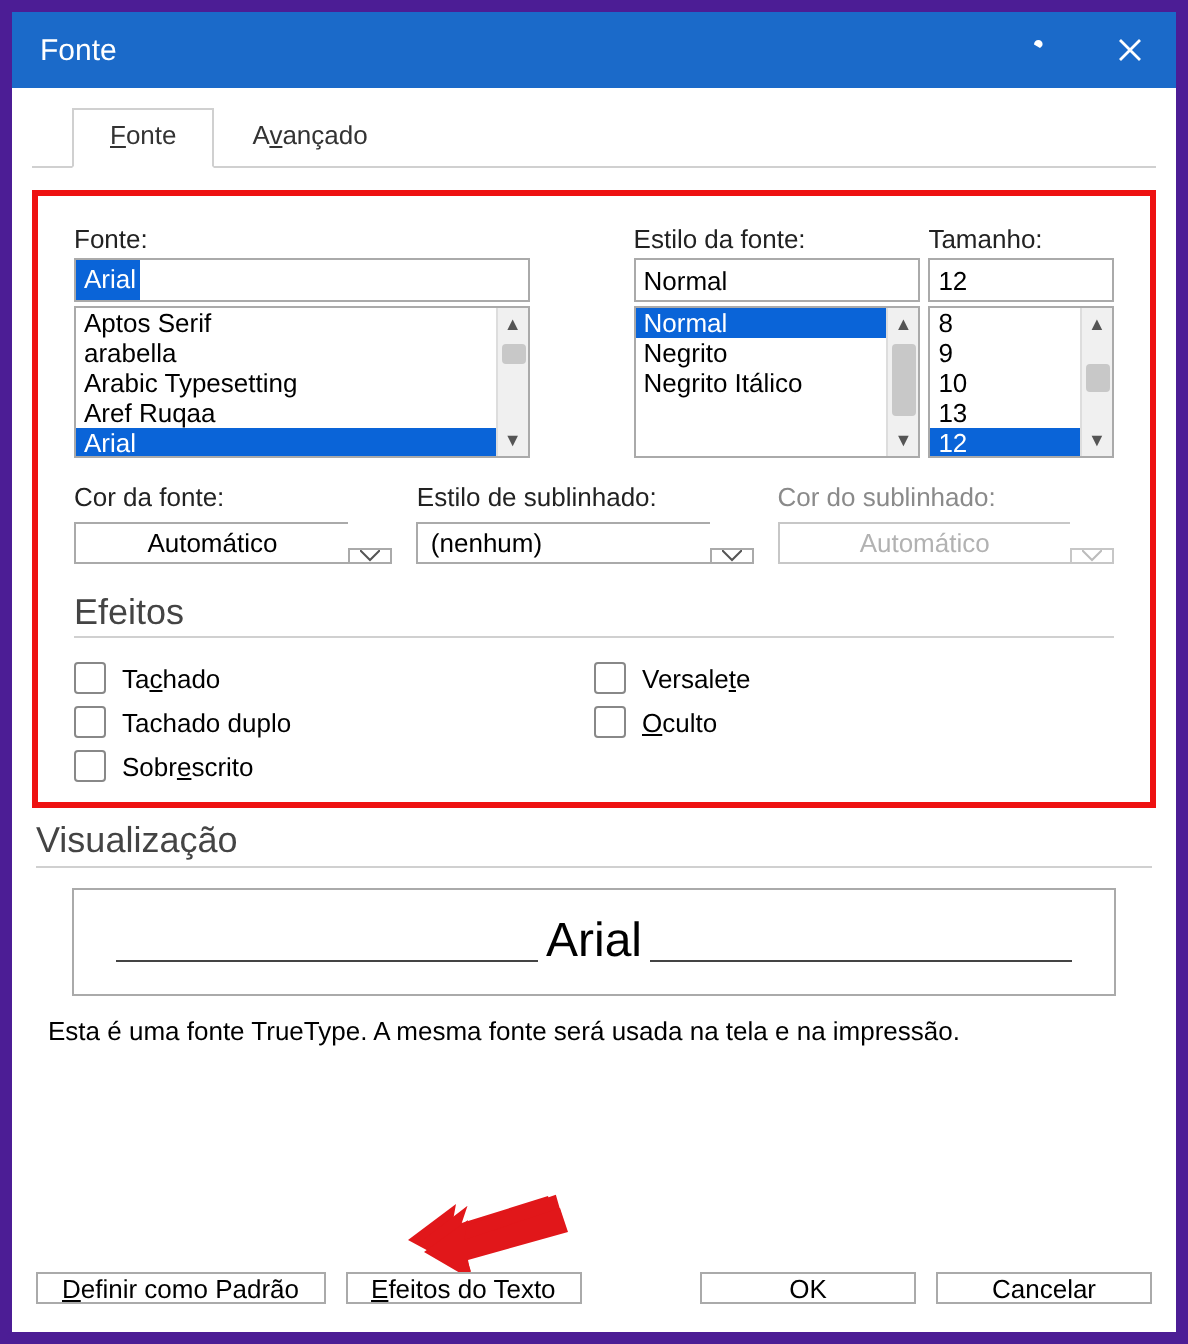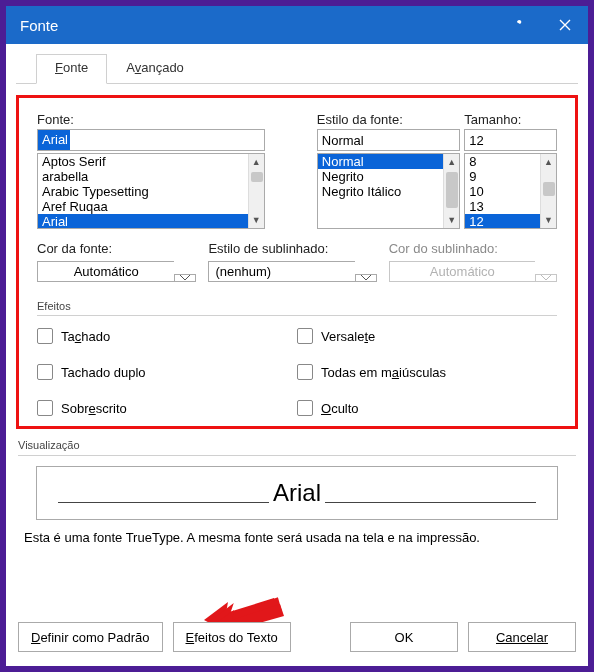--- a/index.html
+++ b/index.html
@@ -21,34 +21,34 @@
   .listbox .item { padding:0 4px; line-height:15px; white-space:nowrap; }
   .listbox .item.selected { background:#0a64d8; color:#fff; }
   .scrollbar { position:absolute; right:0; top:0; bottom:0; width:16px; background:#f0f0f0; border-left:1px solid #ddd; display:flex; flex-direction:column; justify-content:space-between; align-items:center; }
   .sc-btn { width:100%; height:16px; display:flex; align-items:center; justify-content:center; font-size:9px; color:#555; }
   .thumb { position:absolute; left:2px; width:12px;  background:#c8c8c8; border-radius:2px; }
   .row2 { display:flex; gap:12px; margin-top:12px; }
   .dd { display:flex; align-items:flex-end; height:24px; }
   .dd .dd-field { flex:1; border:1px solid #aaa; border-right:none; font-size:13px; padding:2px 6px; background:#fff; }
   .dd .dd-btn { width:22px; border:1px solid #aaa; display:flex; align-items:center; justify-content:center; background:#fff; }
   .effects { margin-top:14px; }
-  .efftitle { font-size:11px; color:#444; }
+  .efftitle { font-size:18px; color:#444; }
   .effhr { border:none; border-top:1px solid #d0d0d0; margin:1px 0 8px 0;}
   .effgrid { display:flex; }
-  .effcol { flex:1; display:flex; flex-direction:column; gap:20px; margin-top:4px; }
+  .effcol { flex:1; display:flex; flex-direction:column; gap:6px; margin-top:4px; }
   .chk { display:flex; align-items:center; gap:8px; font-size:13px; }
   .chkbox { width:16px; height:16px; border:1px solid #888; border-radius:2px; background:#fff; }
   .previewsect { margin: 6px 12px 0 12px; }
   .pvhr { border:none; border-top:1px solid #d0d0d0; margin:2px 0 10px 0; }
   .pvbox { border:1px solid #aaa; height:54px; display:flex; align-items:center; justify-content:center; margin:0 18px; }
   .pvnote { font-size:13px; margin:10px 6px 0 6px; }
   .btnbar { position:absolute; bottom:14px; left:12px; right:12px; display:flex; gap:10px; }
-  .btn { height:30px; border:1px solid #aaa; background:#fff; font-size:13px; display:flex; align-items:center; justify-content:center; padding:0 12px; }
+  .btn { height:16px; border:1px solid #aaa; background:#fff; font-size:13px; display:flex; align-items:center; justify-content:center; padding:0 12px; }
   .btn.ok { width:108px;text-align:center; }
-  .btn.cancel { width:108px;text-decoration:underline; }
+  .btn.cancel { width:108px; }
   .btn.left { }
   .barspacer { flex:1; }
   .under { text-decoration: underline; }
   .arrow { position:absolute; left:202px; bottom:36px; width:74px; height:40px; }
   .arrow svg { overflow:visible; }
   .disabled { color:#8a8a8a; }
 </style>
 </head>
 <body>
 
@@ -182,24 +182,20 @@
               <span>Sobr<span class="under">e</span>scrito</span>
             </label>
         </div>
         <div class="effcol">
           <label class="chk">
               <span class="chkbox"></span>
               <span>Versale<span class="under">t</span>e</span>
             </label>
           <label class="chk">
               <span class="chkbox"></span>
-              <span>Todas em m<span class="under">a</span>iúsculas</span>
-            </label>
-          <label class="chk">
-              <span class="chkbox"></span>
               <span><span class="under">O</span>culto</span>
             </label>
         </div>
       </div>
     </div>
   </div>
 
   <div class="previewsect">
     <span class="efftitle">Visualização</span>
     <hr class="pvhr">

